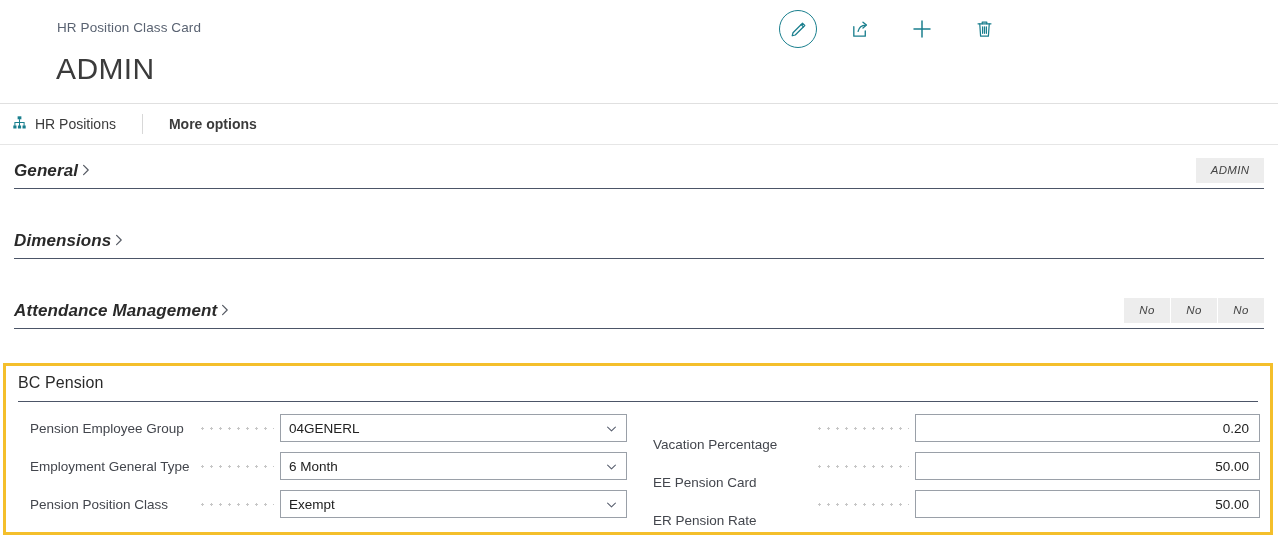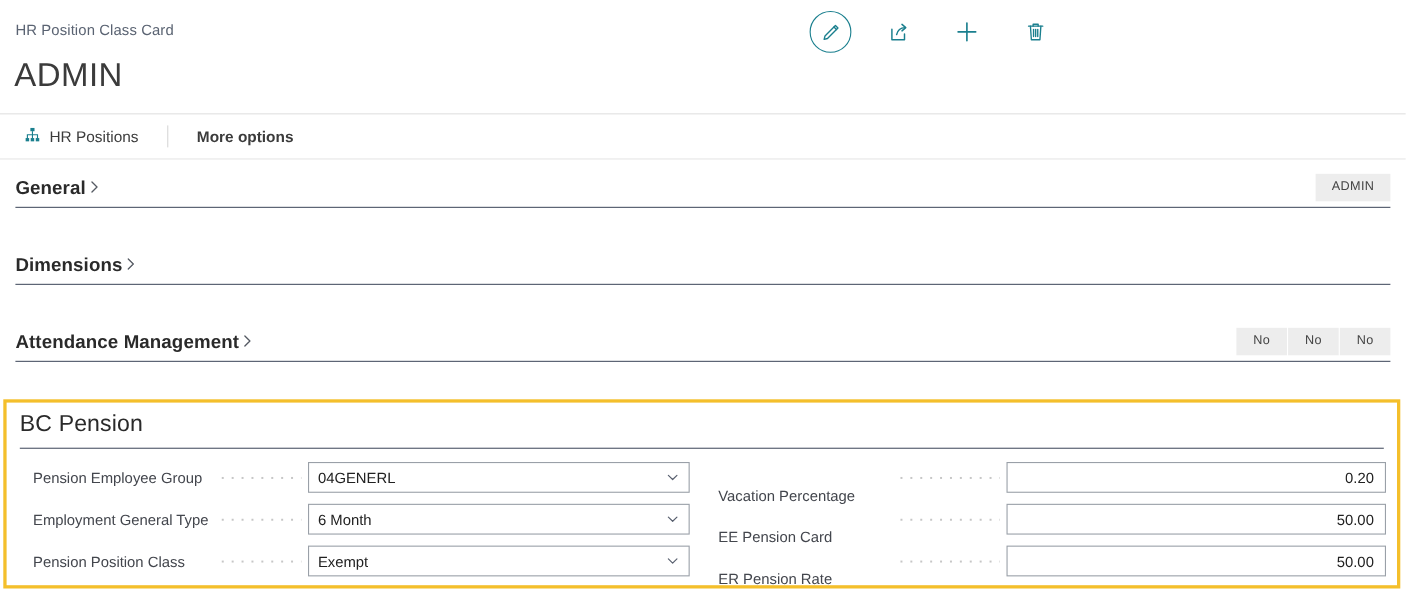--- a/index.html
+++ b/index.html
@@ -17,20 +17,21 @@
     width: 1278px;
     height: 542px;
     background: #ffffff;
   }
 
   
   .header {
     position: relative;
     height: 100px;
     padding: 0 14px;
+    margin-left: 43px;
   }
 
   .breadcrumb {
     position: absolute;
     left: 14px;
     top: 20px;
     font-size: 13.5px;
     color: #5a6372;
     letter-spacing: .1px;
   }
@@ -83,21 +84,21 @@
   .actionbar {
     position: absolute;
     left: 0;
     top: 103px;
     width: 1278px;
     height: 42px;
     border-top: 1px solid #e0e0e0;
     border-bottom: 1px solid #e6e6e6;
     display: flex;
     align-items: center;
-    padding-left: 22px;
+    padding-left: 12px;
   }
 
   .action-item {
     display: flex;
     align-items: center;
     gap: 8px;
     font-size: 14px;
     color: #3b3b3b;
     cursor: pointer;
     height: 100%;
@@ -132,20 +133,21 @@
     height: 70px;
   }
 
   .fasttab-header {
     display: flex;
     align-items: baseline;
     gap: 1px;
     position: relative;
     padding-bottom: 7px;
     border-bottom: 1.6px solid #4c5567;
+    font-style: italic;
   }
 
   .fasttab-title {
     font-size: 17px;
     font-weight: 600;
     color: #2a2a2a;
     letter-spacing: .1px;
     cursor: pointer;
   }
 
@@ -188,21 +190,21 @@
     background: #ffffff;
   }
 
   .pension-header {
     margin: 8px 12px 0 12px;
     padding-bottom: 9px;
     border-bottom: 1.4px solid #4c5567;
   }
 
   .pension-title {
-    font-size: 21px;
+    font-size: 16px;
     font-weight: 400;
     color: #2a2a2a;
     letter-spacing: .1px;
   }
 
   .fields {
     display: flex;
     padding: 12px 10px 0 24px;
   }
 

